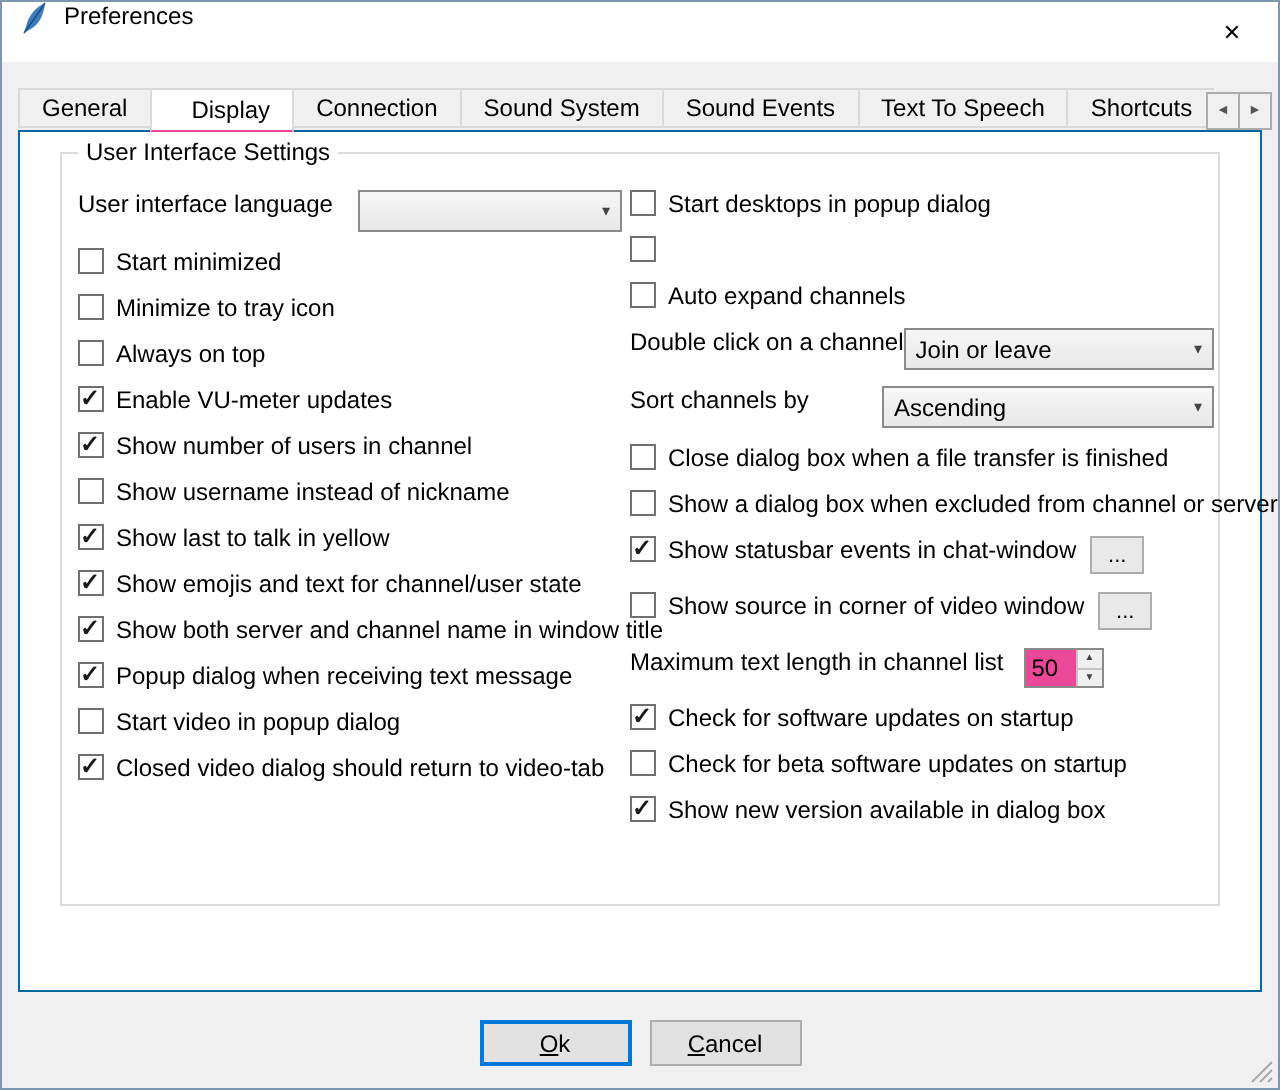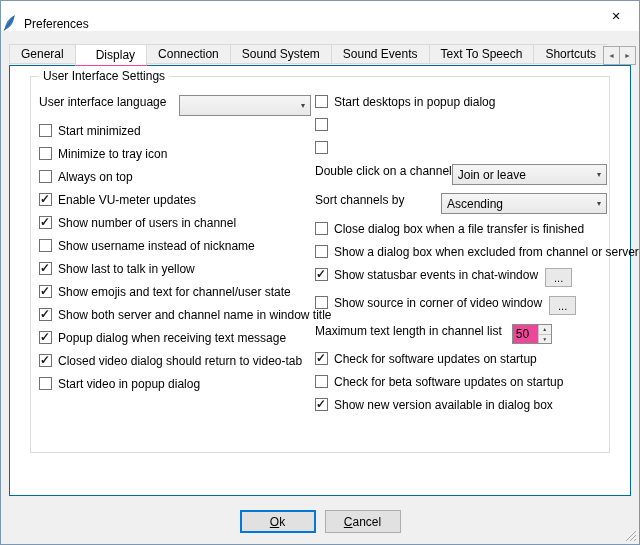--- a/index.html
+++ b/index.html
@@ -2,21 +2,21 @@
 <html><head>
 <meta charset="utf-8">
 <style>
   * { box-sizing: border-box; margin: 0; padding: 0; }
   html,body { width: 640px; height: 545px; }
   body { font-family: "Liberation Sans", sans-serif; font-size: 12px; color: #000; background: #fff; }
 
   .window { position: relative; width: 640px; height: 545px; background: #f0f0f0; border: 1px solid #7c97af; overflow: hidden; }
 
   
-  .titlebar { position: absolute; top: 0; left: 0; right: 0; height: 30px; background: #ffffff; display: flex; align-items: flex-end; }
+  .titlebar { position: absolute; top: 0; left: 0; right: 0; height: 30px; background: #ffffff; display: flex; align-items: flex-start; padding-left: 8px; }
   .app-icon { width: 16px; height: 16px; display: inline-flex; }
   .title { margin-left: 7px; font-size: 12px; }
   .close-btn { position: absolute; top: 0; right: 0; width: 46px; height: 30px; border: none; background: transparent; display: flex; align-items: center; justify-content: center; font-size: 11px; color: #000; cursor: pointer; font-family: "Liberation Sans", sans-serif; }
 
   
   .tabbar { position: absolute; top: 43px; left: 8px; width: 598px; height: 22px; display: flex; overflow: hidden; z-index: 3; }
   .tab { height: 20px; line-height: 18px; padding: 0 11px; background: #f0f0f0; border: 1px solid #d9d9d9; white-space: nowrap; cursor: pointer; }
   .tab + .tab { margin-left: -1px; }
   .tab.selected { height: 22px; line-height: 20px; background: #ffffff; border-bottom: 1px solid #ec4899; position: relative; z-index: 5; padding-left: 20px; }
   .tab-scroll { position: absolute; top: 45px; right: 3px; height: 19px; display: flex; z-index: 6; }
@@ -153,39 +153,40 @@
         </div>
         <div class="row cbrow">
           <span class="cb checked"></span>
           <span class="lbl">Show both server and channel name in window title</span>
         </div>
         <div class="row cbrow">
           <span class="cb checked"></span>
           <span class="lbl">Popup dialog when receiving text message</span>
         </div>
         <div class="row cbrow">
+          <span class="cb"></span>
+          <span class="lbl">Start video in popup dialog</span>
+        </div>
+        <div class="row cbrow">
           <span class="cb checked"></span>
           <span class="lbl">Closed video dialog should return to video-tab</span>
         </div>
-        <div class="row cbrow">
-          <span class="cb"></span>
-          <span class="lbl">Start video in popup dialog</span>
-        </div>
       </div>
 
       <div class="col col-right">
         <div class="row cbrow">
           <span class="cb"></span>
           <span class="lbl">Start desktops in popup dialog</span>
         </div>
         <div class="row cbrow">
           <span class="cb"></span>
         </div>
         <div class="row cbrow">
           <span class="cb"></span>
+          <span class="lbl">Auto expand channels</span>
         </div>
 
         <div class="row tall">
           <span class="lbl">Double click on a channel</span>
           <div class="combo combo-w145">
             <span class="combo-value">Join or leave</span>
             <span class="combo-arrow">▾</span>
           </div>
         </div>
 

